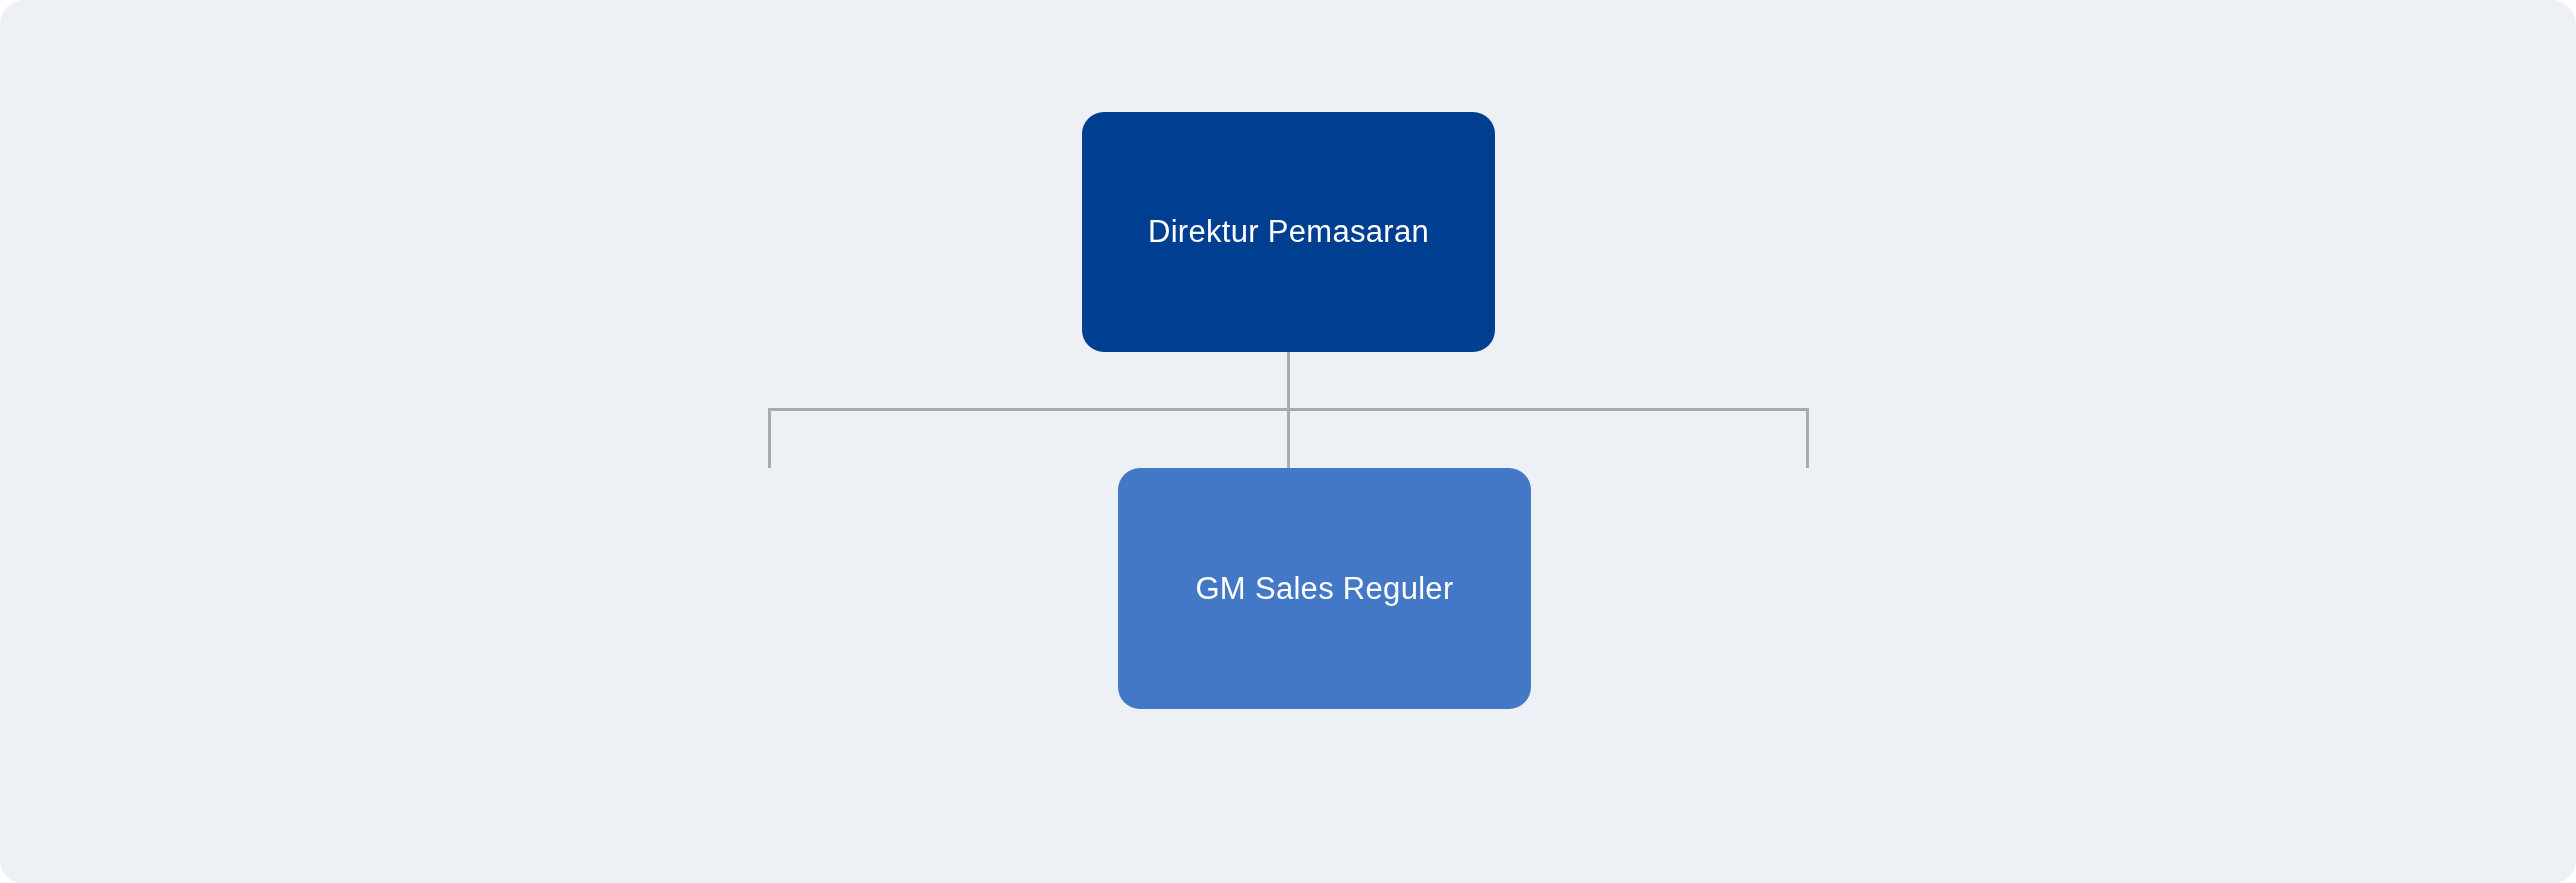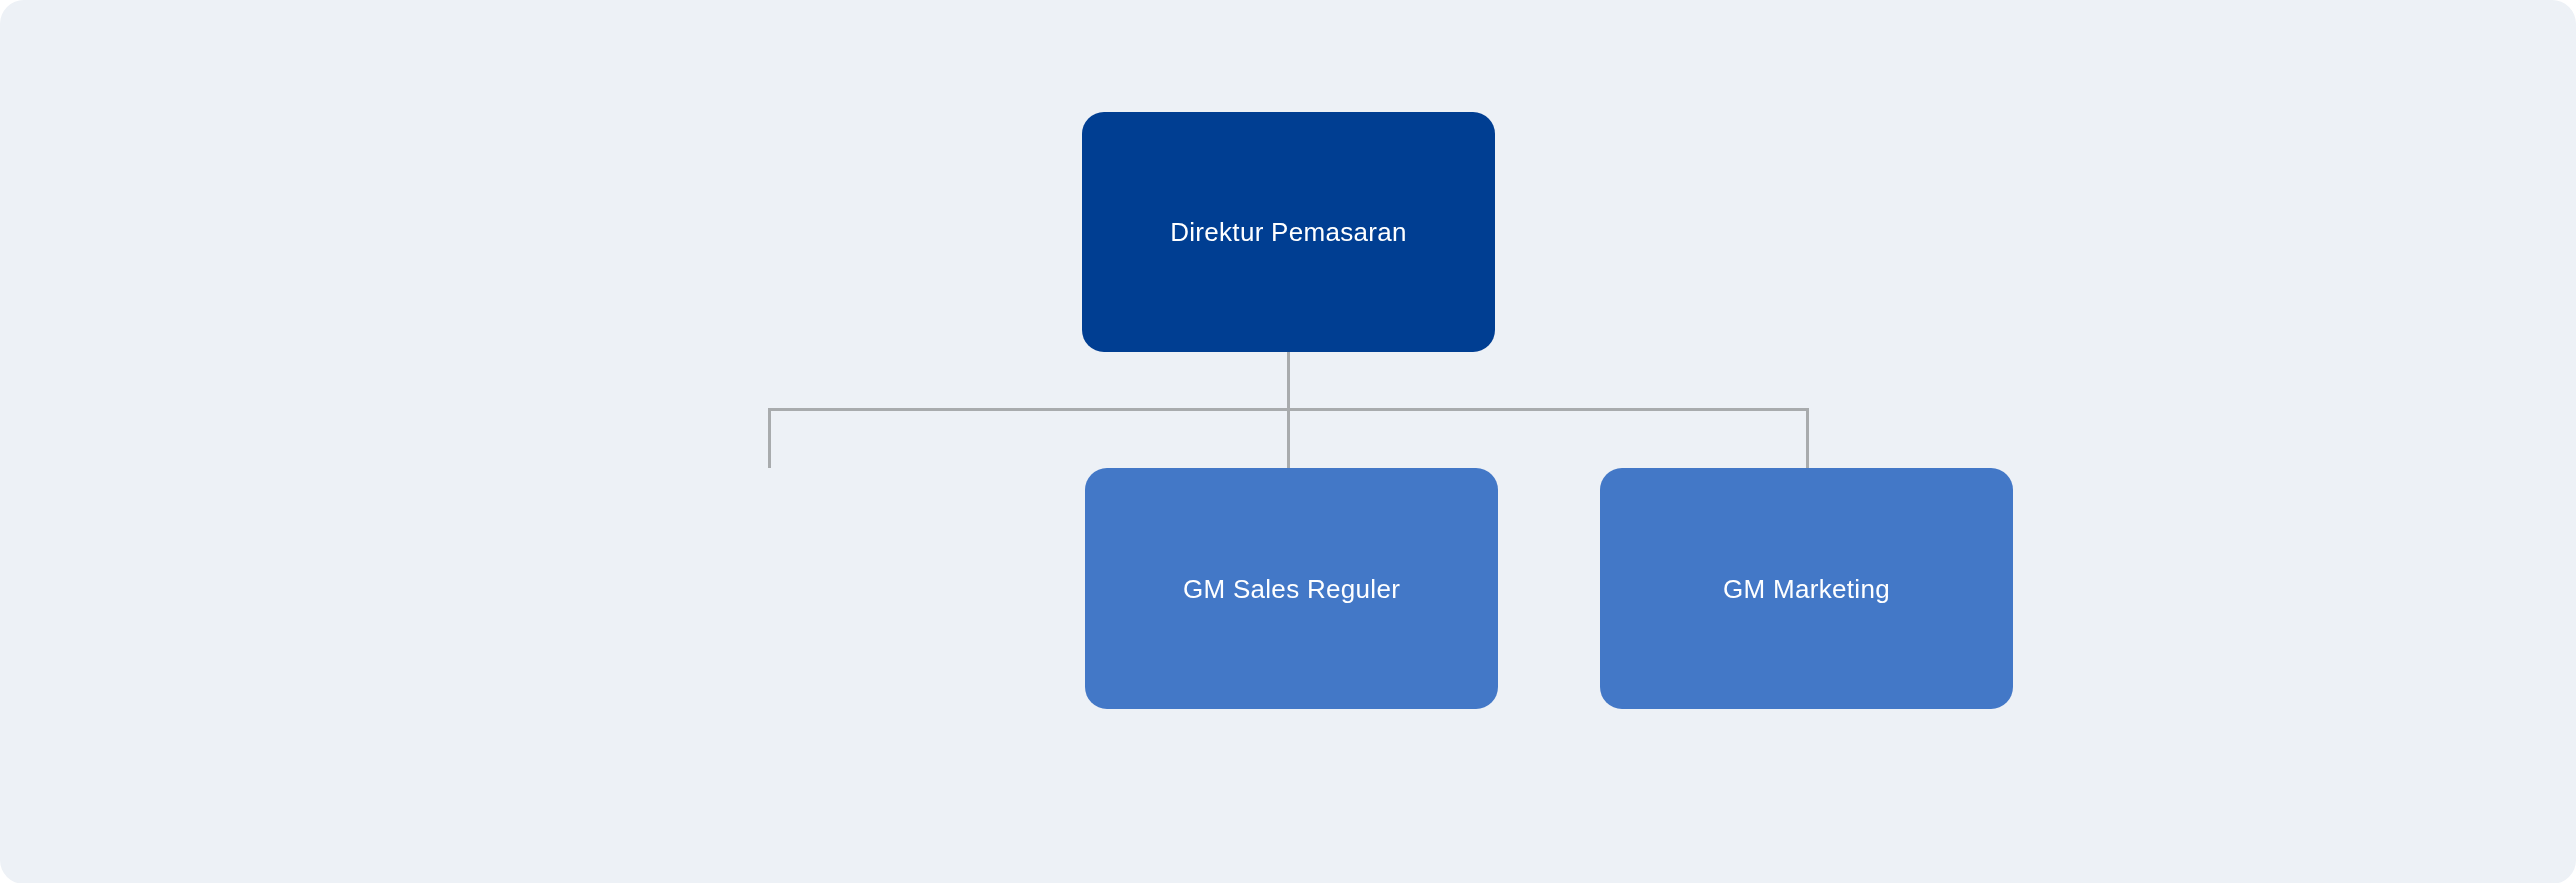--- a/index.html
+++ b/index.html
@@ -28,21 +28,21 @@
   }
 
   .node {
     position: absolute;
     display: flex;
     flex-direction: column;
     align-items: center;
     justify-content: center;
     border-radius: 22px;
     color: #ffffff;
-    font-size: 26px;
+    font-size: 31px;
     font-weight: 400;
     line-height: 46px;
     text-align: center;
     letter-spacing: 0.3px;
   }
 
   .node .line {
     display: block;
     white-space: nowrap;
   }
@@ -56,21 +56,21 @@
   }
 
   .node-child {
     top: 468px;
     width: 413px;
     height: 241px;
     background: #4378c7;
   }
 
   #child-0 { left: 563px; }
-  #child-1 { left: 1085px; justify-content: center; }
+  #child-1 { left: 1118px; justify-content: center; }
   #child-2 { left: 1600px; }
 
   .connector {
     position: absolute;
     background: #a8abad;
   }
 
   .conn-root-stem   { left: 1287px; top: 351px; width: 2.5px;    height: 57px; }
   .conn-bar         { left: 768px; top: 408px; width: 1040px; height: 2.5px;  }
   .conn-drop-left   { left: 768px; top: 408px; width: 2.5px;    height: 60px; }
@@ -92,18 +92,15 @@
 
   <div class="node node-root">
     <span class="line">Direktur Pemasaran</span>
   </div>
 
 
   <div class="node node-child" id="child-1">
     <span class="line">GM Sales Reguler</span>
   </div>
 
-  <div class="node node-child" id="child-2">
-    <span class="line">GM Marketing</span>
-  </div>
 
 </div>
 
 
 </body></html>

